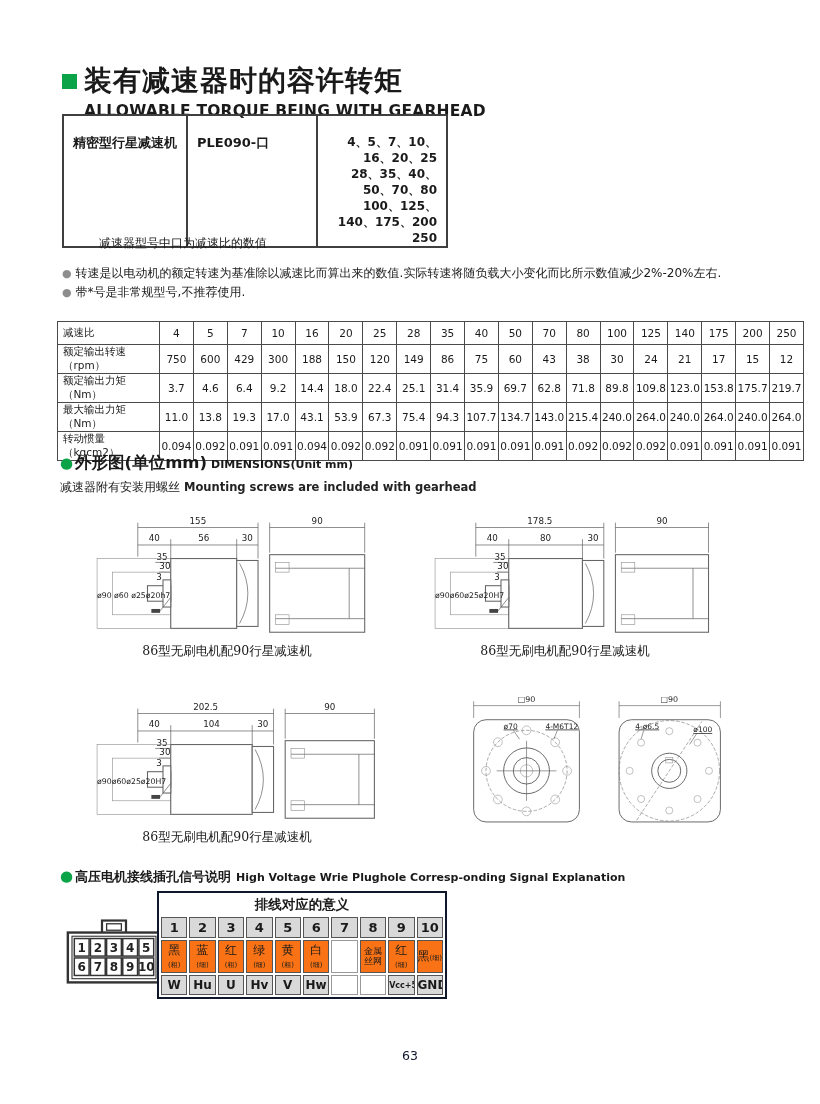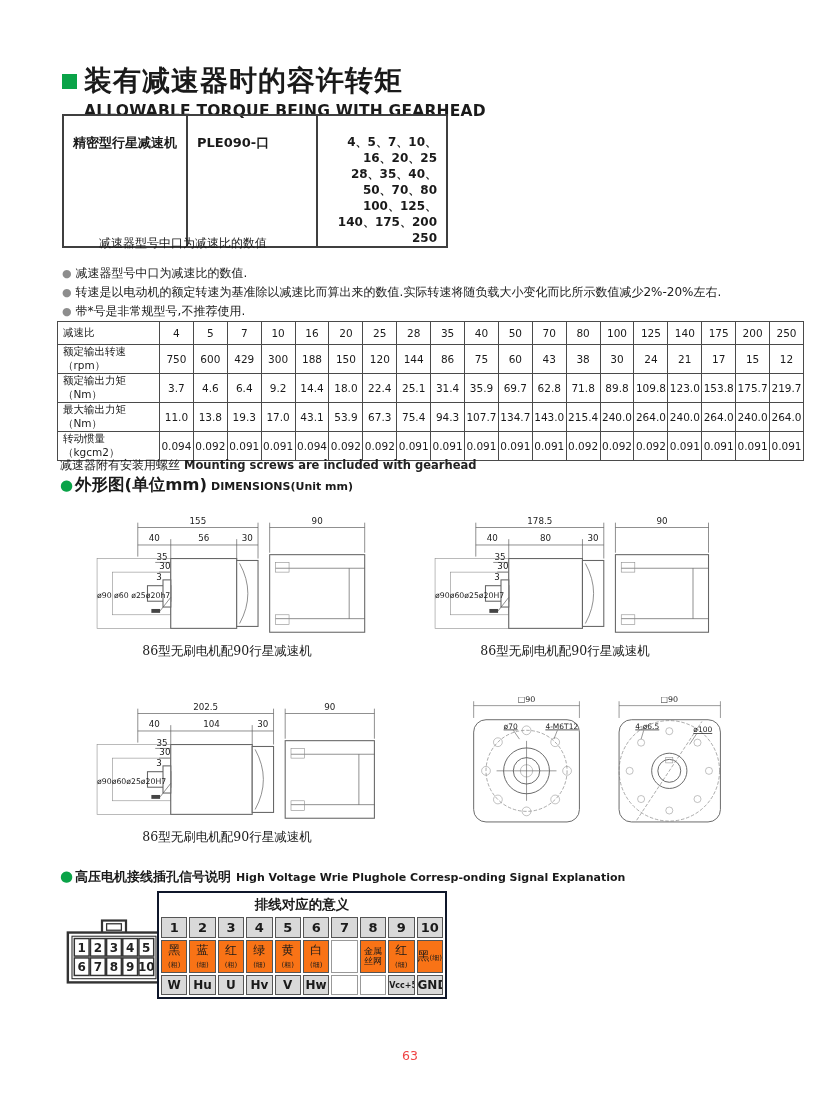--- a/index.html
+++ b/index.html
@@ -54,21 +54,21 @@
   #wiretable td{text-align:center;overflow:hidden;padding:0;}
   #wiretable td.title{border:none;font-weight:bold;font-size:13.5px;height:20px;}
   #wiretable td.pin{background:#d9d9d9;border:1px solid #555;font-weight:bold;font-size:13px;height:19px;}
   #wiretable td.color{background:#f97316;border:1px solid #555;font-size:12px;height:31px;line-height:1.05;}
   #wiretable td.color .paren{font-size:7px;}
   #wiretable td.color.sm{font-size:9px;}
   #wiretable td.signal{background:#d9d9d9;border:1px solid #555;font-weight:bold;font-size:12px;height:18px;}
   #wiretable td.signal.sm{font-size:8px;}
   #wiretable td.blank{background:#fff;border:1px solid #999;}
 
-  .page-num{width:820px;text-align:center;font-size:12.5px;color:#ef4444;}
+  .page-num{width:820px;text-align:center;font-size:12.5px;color:#0f172a;}
 </style>
 </head>
 <body>
 
 <div class="page">
 
   <div class="abs" style="left:62px;top:62px;">
     <div class="title-cn"><span class="green-sq"></span><span>装有减速器时的容许转矩</span></div>
     <div class="title-en">ALLOWABLE TORQUE BEING WITH GEARHEAD</div>
   </div>
@@ -89,21 +89,20 @@
         <div>100、125、140、175、200</div>
         <div>250</div>
       </td>
     </tr>
   </tbody>
     </table>
 
   <div class="abs tbl-footnote" style="left:83px;top:235px;margin-left:16px;">减速器型号中口为减速比的数值</div>
 
   <div class="abs" style="left:62px;top:264px;">
-    <div class="note-line"><span class="note-bullet">●</span><span>减速器型号中口为减速比的数值.</span></div>
     <div class="note-line"><span class="note-bullet">●</span><span>转速是以电动机的额定转速为基准除以减速比而算出来的数值.实际转速将随负载大小变化而比所示数值减少2%-20%左右.</span></div>
     <div class="note-line"><span class="note-bullet">●</span><span>带*号是非常规型号,不推荐使用.</span></div>
   </div>
 
   <table id="spectable" class="abs" style="left:57px;top:321px;">
     <colgroup>
       <col style="width:102px">
       <col>
         <col>
         <col>
@@ -149,21 +148,21 @@
         </tr>
         <tr>
           <td class="rl">额定输出转速（rpm）</td>
           <td>750</td>
           <td>600</td>
           <td>429</td>
           <td>300</td>
           <td>188</td>
           <td>150</td>
           <td>120</td>
-          <td>144</td>
+          <td>149</td>
           <td>86</td>
           <td>75</td>
           <td>60</td>
           <td>43</td>
           <td>38</td>
           <td>30</td>
           <td>24</td>
           <td>21</td>
           <td>17</td>
           <td>15</td>
@@ -232,22 +231,22 @@
           <td>0.092</td>
           <td>0.091</td>
           <td>0.091</td>
           <td>0.091</td>
           <td>0.091</td>
         </tr>
       </tbody>
   </table>
 
   <div class="abs" style="left:60px;top:452px;">
+    <div><span class="gbullet">●</span><span class="sec-cn">外形图(单位mm)</span><span class="sec-en">DIMENSIONS(Unit mm)</span></div>
     <div style="margin-top:2px;"><span class="sub-cn">减速器附有安装用螺丝</span><span class="sub-en">Mounting screws are included with gearhead</span></div>
-    <div><span class="gbullet">●</span><span class="sec-cn">外形图(单位mm)</span><span class="sec-en">DIMENSIONS(Unit mm)</span></div>
   </div>
 
   <div class="abs drawing" style="left:62px;top:512px;width:330px;">
     <svg viewBox="0 0 340 132" width="330" height="128">
       <line class="dl" x1="78" y1="16" x2="202" y2="16"></line>
         <line class="dl" x1="78" y1="11" x2="78" y2="46"></line>
         <line class="dl" x1="202" y1="11" x2="202" y2="48"></line>
       <text class="dt" x="140" y="12">155</text>
       <line class="dl" x1="214" y1="16" x2="312" y2="16"></line>
         <line class="dl" x1="214" y1="11" x2="214" y2="42"></line>

